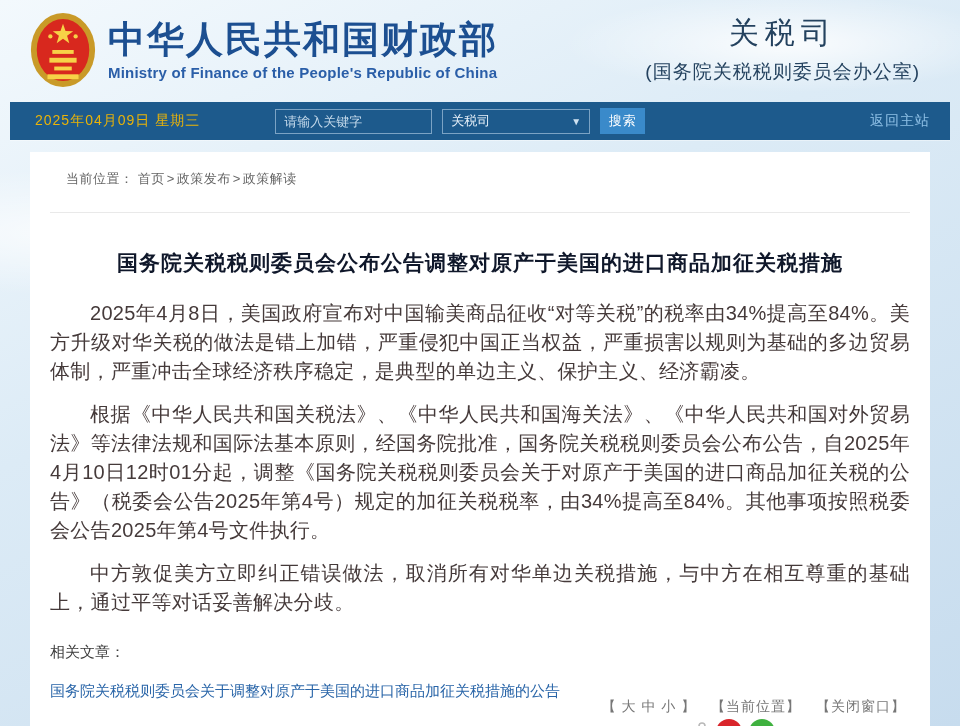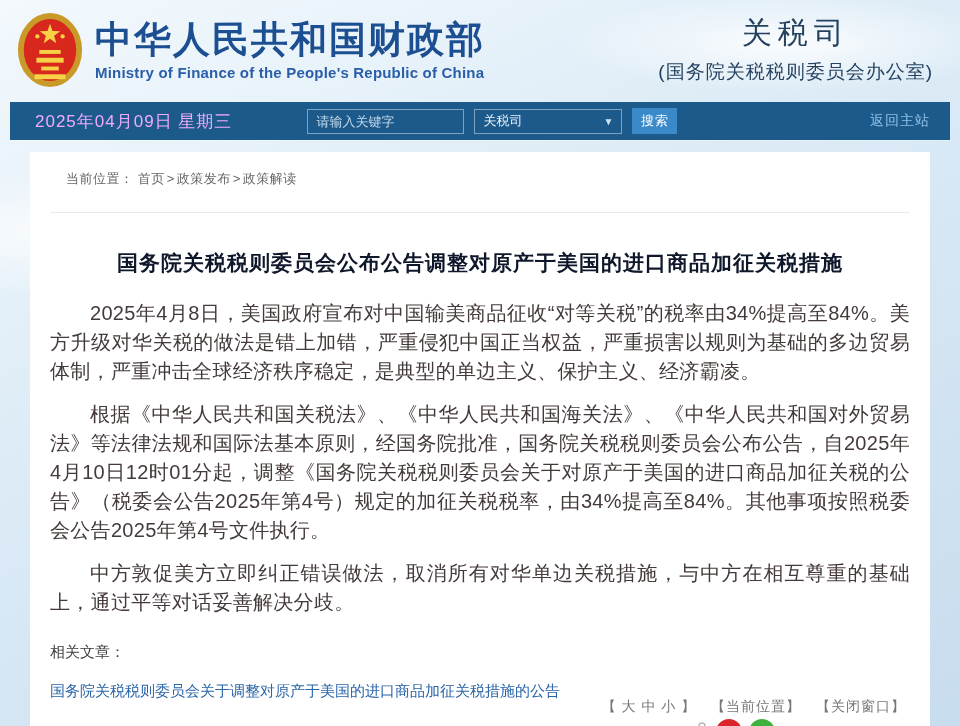--- a/index.html
+++ b/index.html
@@ -7,36 +7,36 @@
   body {
     font-family:"Liberation Sans","DejaVu Sans",sans-serif;
     background:
       radial-gradient(ellipse 320px 70px at 82% 6%, rgba(255,255,255,.85), rgba(255,255,255,0) 70%),
       radial-gradient(ellipse 420px 90px at 8% 32%, rgba(255,255,255,.75), rgba(255,255,255,0) 70%),
       radial-gradient(ellipse 500px 120px at 60% 95%, rgba(255,255,255,.5), rgba(255,255,255,0) 70%),
       linear-gradient(155deg,#f3f9fd 0%,#dcebf6 40%,#c7dcee 100%);
   }
 
   
-  .header { height:100px; display:flex; align-items:center; padding:0 15px; }
+  .header { height:100px; display:flex; align-items:center; padding:0 28px; }
   .emblem { width:70px; height:80px; flex:0 0 auto; }
   .brand { margin-left:10px; }
   .brand-cn { font-size:37px; font-weight:bold; color:#1c4f91; letter-spacing:2px; line-height:40px; }
   .brand-en { font-size:15px; font-weight:bold; color:#2a5ea8; margin-top:4px; letter-spacing:.2px; }
   .dept { margin-left:auto; text-align:center; padding-right:12px; }
   .dept-main { font-size:30px; color:#24425f; letter-spacing:6px; line-height:36px; }
   .dept-sub { font-size:19px; color:#24425f; margin-top:8px; letter-spacing:1px; }
 
   
   .navbar {
     margin:2px 10px 0 10px; height:38px; background:#1d5a8c;
     display:flex; align-items:center; padding:0 20px 0 25px;
     box-shadow:0 1px 0 rgba(255,255,255,.4);
   }
-  .nav-date { color:#f0abfc; font-size:17px; letter-spacing:1px; }
+  .nav-date { color:#eab308; font-size:14px; letter-spacing:1px; }
   .search-input {
     margin-left:75px; width:157px; height:25px; background:transparent;
     border:1px solid #7ba3c4; color:#e8f2fa; font-size:13px; padding:0 8px;
     font-family:inherit; outline:none;
   }
   .search-input::placeholder { color:#c3d9ea; opacity:1; }
   .scope-select {
     margin-left:10px; width:148px; height:25px; border:1px solid #7ba3c4;
     color:#e8f2fa; font-size:13px; display:flex; align-items:center;
     padding:0 8px; cursor:pointer;

